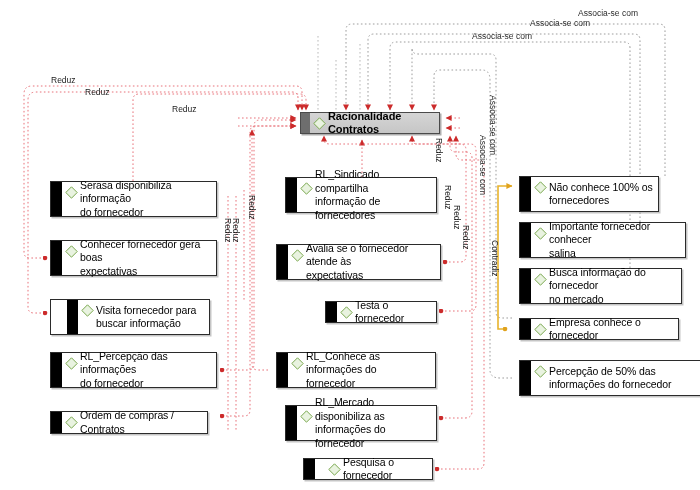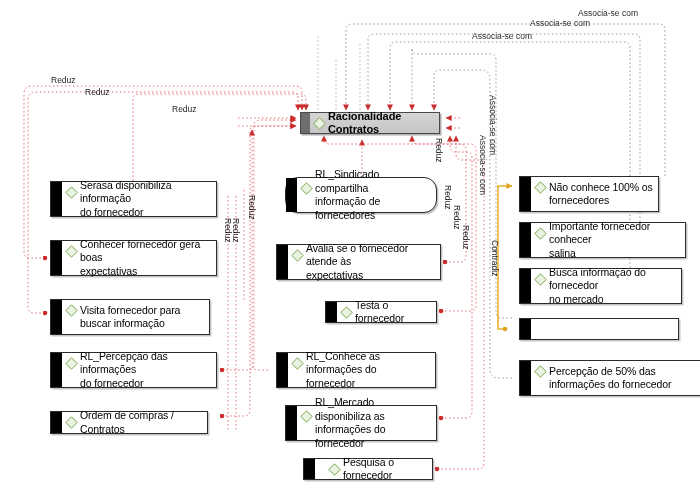--- a/index.html
+++ b/index.html
@@ -217,21 +217,21 @@
         <div class="body">
           <span class="gem">
             <svg viewBox="0 0 13 13" width="13" height="13">
               <polygon points="6.5,0.8 12.2,6.5 6.5,12.2 0.8,6.5" fill="#e9f3e0" stroke="#7aa84f" stroke-width="1"></polygon>
             </svg>
           </span>
           <span class="label">Conhecer fornecedor gera boas
 expectativas</span>
         </div>
       </div>
-      <div class="node" style="left: 50px; top: 299px; width: 160px; height: 36px;">
+      <div class="node" style="left: 50px; top: 299px; width: 160px; height: 36px; padding-left: 16px;">
         <div class="handle"></div>
         <div class="body">
           <span class="gem">
             <svg viewBox="0 0 13 13" width="13" height="13">
               <polygon points="6.5,0.8 12.2,6.5 6.5,12.2 0.8,6.5" fill="#e9f3e0" stroke="#7aa84f" stroke-width="1"></polygon>
             </svg>
           </span>
           <span class="label">Visita fornecedor para
 buscar informação</span>
         </div>
@@ -252,21 +252,21 @@
         <div class="handle"></div>
         <div class="body">
           <span class="gem">
             <svg viewBox="0 0 13 13" width="13" height="13">
               <polygon points="6.5,0.8 12.2,6.5 6.5,12.2 0.8,6.5" fill="#e9f3e0" stroke="#7aa84f" stroke-width="1"></polygon>
             </svg>
           </span>
           <span class="label">Ordem de compras / Contratos</span>
         </div>
       </div>
-      <div class="node" style="left: 285px; top: 177px; width: 152px; height: 36px; border-radius: 13px;">
+      <div class="node" style="left: 285px; top: 177px; width: 152px; height: 36px;">
         <div class="handle"></div>
         <div class="body">
           <span class="gem">
             <svg viewBox="0 0 13 13" width="13" height="13">
               <polygon points="6.5,0.8 12.2,6.5 6.5,12.2 0.8,6.5" fill="#e9f3e0" stroke="#7aa84f" stroke-width="1"></polygon>
             </svg>
           </span>
           <span class="label">RL_Sindicado compartilha
 informação de fornecedores</span>
         </div>
@@ -360,20 +360,28 @@
             <svg viewBox="0 0 13 13" width="13" height="13">
               <polygon points="6.5,0.8 12.2,6.5 6.5,12.2 0.8,6.5" fill="#e9f3e0" stroke="#7aa84f" stroke-width="1"></polygon>
             </svg>
           </span>
           <span class="label">Busca informação do fornecedor
 no mercado</span>
         </div>
       </div>
       <div class="node" style="left: 519px; top: 318px; width: 160px; height: 22px;">
         <div class="handle"></div>
+        <div class="body">
+          <span class="gem">
+            <svg viewBox="0 0 13 13" width="13" height="13">
+              <polygon points="6.5,0.8 12.2,6.5 6.5,12.2 0.8,6.5" fill="#e9f3e0" stroke="#7aa84f" stroke-width="1"></polygon>
+            </svg>
+          </span>
+          <span class="label">Empresa conhece o fornecedor</span>
+        </div>
       </div>
       <div class="node" style="left: 519px; top: 360px; width: 188px; height: 36px;">
         <div class="handle"></div>
         <div class="body">
           <span class="gem">
             <svg viewBox="0 0 13 13" width="13" height="13">
               <polygon points="6.5,0.8 12.2,6.5 6.5,12.2 0.8,6.5" fill="#e9f3e0" stroke="#7aa84f" stroke-width="1"></polygon>
             </svg>
           </span>
           <span class="label">Percepção de 50% das

